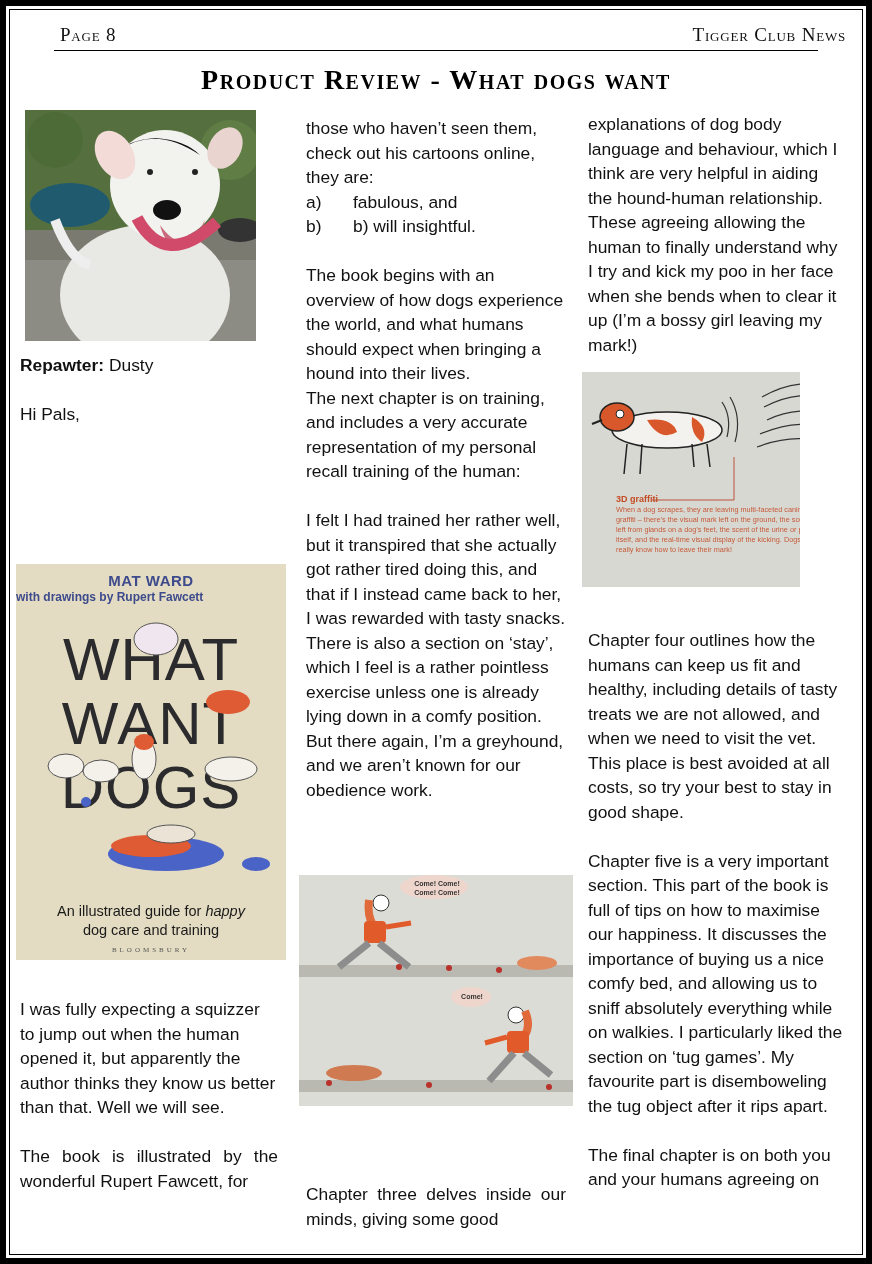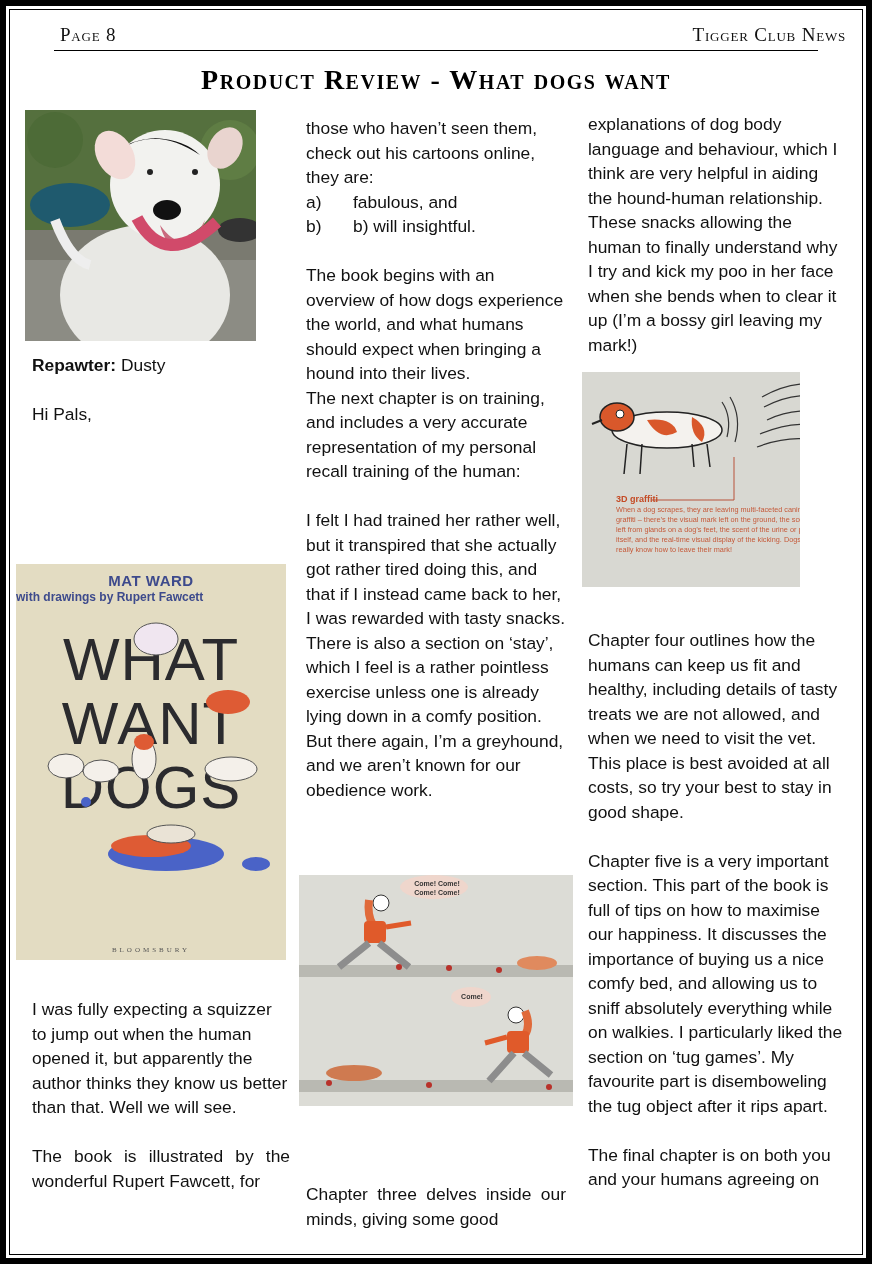--- a/index.html
+++ b/index.html
@@ -22,21 +22,21 @@
   .hdr-rule { position: absolute; left: 48px; right: 48px; top: 44px; border-top: 1px solid #000; }
   .title {
     position: absolute; left: 0; right: 0; top: 58px; text-align: center;
     font-family: "Liberation Serif", "DejaVu Serif", serif; font-variant: small-caps;
     font-weight: bold; font-size: 28px; letter-spacing: 1.5px; color: #000;
   }
   .col { position: absolute; font-size: 17.4px; line-height: 24.5px; text-align: justify; }
   .col p { text-align: justify; }
   .col p.last-left { text-align: left; }
   .gap { height: 24.5px; }
-  .c1 { left: 26px; width: 258px; }
+  .c1 { left: 14px; width: 258px; }
   .c2 { left: 300px; width: 260px; }
   .c3 { left: 582px; width: 258px; }
   .photo { position: absolute; overflow: hidden; }
   .list-item { display: flex; text-align: left; }
   .list-item .marker { width: 47px; flex: none; }
 </style>
 </head>
 <body>
 
 <div class="page">
@@ -94,20 +94,24 @@
       <ellipse cx="85" cy="207" rx="18" ry="11" fill="#f4f0ea" stroke="#555" stroke-width="1"></ellipse>
       <ellipse cx="128" cy="195" rx="12" ry="20" fill="#f4f0ea" stroke="#555" stroke-width="1"></ellipse>
       <ellipse cx="128" cy="178" rx="10" ry="8" fill="#de5b34"></ellipse>
       <ellipse cx="215" cy="205" rx="26" ry="12" fill="#f4f0ea" stroke="#555" stroke-width="1"></ellipse>
       <ellipse cx="150" cy="290" rx="58" ry="17" fill="#4a63c7"></ellipse>
       <ellipse cx="135" cy="282" rx="40" ry="11" fill="#de5b34"></ellipse>
       <ellipse cx="155" cy="270" rx="24" ry="9" fill="#eae3d6" stroke="#555" stroke-width="1"></ellipse>
       <ellipse cx="240" cy="300" rx="14" ry="7" fill="#4a63c7"></ellipse>
       <circle cx="70" cy="238" r="5" fill="#4a63c7"></circle>
     </svg>
+    <div style="position:absolute; top:338px; left:0; right:0; text-align:center; color:#1a1a1a; font-size:14.5px; line-height:19px;">
+      <div><span>An illustrated guide for </span><i>happy</i></div>
+      <div>dog care and training</div>
+    </div>
     <div style="position:absolute; top:382px; left:0; right:0; text-align:center; font-family:'Liberation Serif',serif; font-size:7px; letter-spacing:3px; color:#555;">BLOOMSBURY</div>
   </div>
 
   <div class="col c1" style="top:991px;">
     <p class="last-left">I was fully expecting a squizzer to jump out when the human opened it, but apparently the author thinks they know us better than that. Well we will see.</p>
     <div class="gap"></div>
     <p>The book is illustrated by the wonderful Rupert Fawcett, for</p>
   </div>
 
   <div class="col c2" style="top:110px;">
@@ -159,21 +163,21 @@
       <div>Come! Come!</div>
     </div>
     <div style="position:absolute; top:118px; left:160px; width:26px; text-align:center; font-size:7px; font-weight:bold; color:#333;">Come!</div>
   </div>
 
   <div class="col c2" style="top:1176px;">
     <p>Chapter three delves inside our minds, giving some good</p>
   </div>
 
   <div class="col c3" style="top:106px;">
-    <p class="last-left">explanations of dog body language and behaviour, which I think are very helpful in aiding the hound-human relationship. These snacks allowing the human to finally understand why I try and kick my poo in her face when she bends when to clear it up (I’m a bossy girl leaving my mark!)</p>
+    <p class="last-left">explanations of dog body language and behaviour, which I think are very helpful in aiding the hound-human relationship. These agreeing allowing the human to finally understand why I try and kick my poo in her face when she bends when to clear it up (I’m a bossy girl leaving my mark!)</p>
   </div>
 
   <div class="photo" style="left:576px; top:366px; width:218px; height:215px; background:#d8d8d2;padding-left:8px;">
     <svg width="269" height="215" viewBox="0 0 269 215" style="position:absolute; left:0; top:0;">
       <ellipse cx="85" cy="58" rx="55" ry="18" fill="#f4f2ee" stroke="#222" stroke-width="1.5"></ellipse>
       <path d="M65 48 Q78 70 95 60 Q90 45 65 48Z" fill="#d9582b"></path>
       <path d="M110 45 Q128 55 120 70 Q108 62 110 45Z" fill="#d9582b"></path>
       <ellipse cx="35" cy="45" rx="17" ry="14" fill="#d9582b" stroke="#222" stroke-width="1.5"></ellipse>
       <path d="M20 48 L10 52" stroke="#222" stroke-width="2"></path>
       <circle cx="38" cy="42" r="4" fill="#fff" stroke="#222"></circle>

